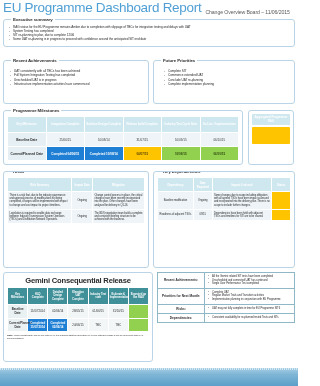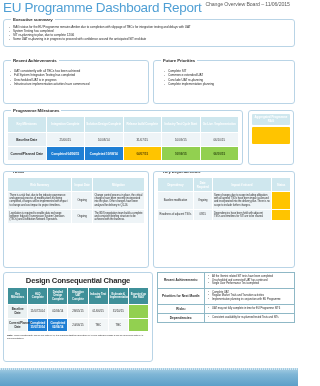--- a/index.html
+++ b/index.html
@@ -6,21 +6,21 @@
   body{
     width:298px;height:386px;overflow:hidden;
     background:#ffffff;
     font-family:"Liberation Sans",sans-serif;
     color:#1a1a1a;
     -webkit-font-smoothing:none;
   }
   .slide{position:relative;width:298px;height:386px;box-sizing:border-box;padding:0;background:#fff;}
 
   
-  .title-row{display:flex;align-items:flex-start;gap:4px;padding:1px 4px 0 3px;}
+  .title-row{display:flex;align-items:flex-end;gap:4px;padding:1px 4px 0 3px;}
   .title{
     font-size:13.5px;line-height:14px;color:#4f9fd4;font-weight:400;
     letter-spacing:-.3px;white-space:nowrap;
     font-family:"Liberation Sans",sans-serif;
   }
   .subtitle{font-size:5.2px;color:#5b5b5b;white-space:nowrap;letter-spacing:-.1px;}
 
   
   .fs{position:absolute;border:0.6px solid #b9d4e6;border-radius:3px;background:#fff;box-sizing:border-box;}
   .fs-legend{
@@ -250,21 +250,21 @@
               <td class="mid">09/15</td>
               <td>Dependencies have been held with adjacent TSOs and timelines for SIT are to be shared.</td>
               <td class="stat"></td>
             </tr>
           </tbody>
       </table>
     </div>
   </div>
 
   <div class="fs" style="left:3px;top:272px;width:150px;height:90px;overflow:hidden;">
-    <div class="gem-title">Design Consequential Change</div>
+    <div class="gem-title">Gemini Consequential Release</div>
     <div style="padding:0 3px;">
       <table>
         <thead>
             <tr class="gm-head" id="gm-head">
               <th>Key Milestones</th>
               <th>HLD Complete</th>
               <th>Detailed Design Complete</th>
               <th>Elevation UAT Complete</th>
               <th>Industry Test start</th>
               <th>Estimate &amp; Implementation</th>

